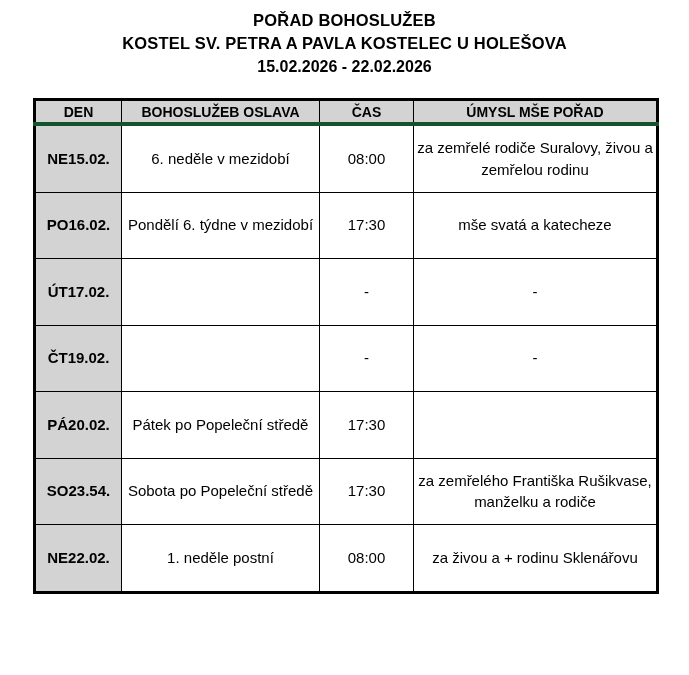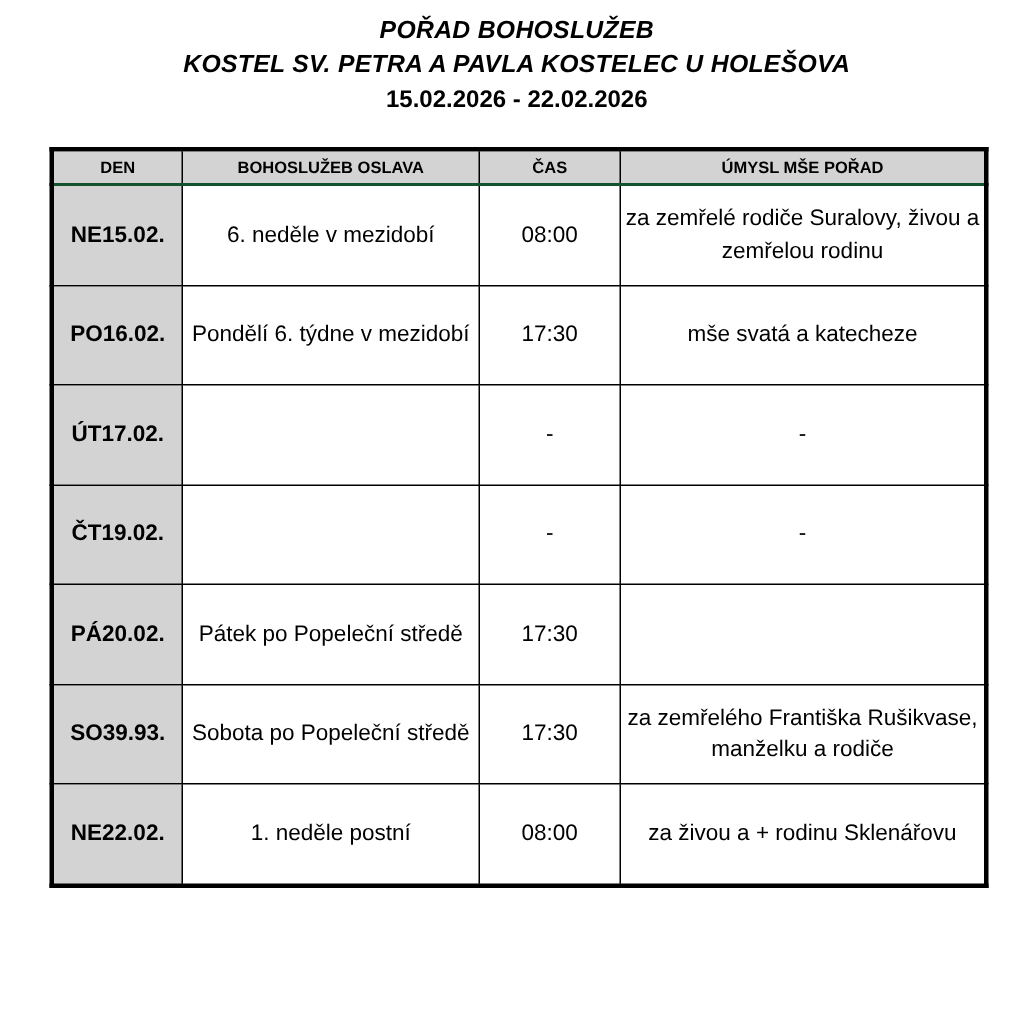--- a/index.html
+++ b/index.html
@@ -21,21 +21,20 @@
   }
   .doc-header {
     padding-top: 9px;
     text-align: center;
     line-height: 23px;
   }
   .doc-title, .doc-subtitle {
     font-size: 16.5px;
     font-weight: bold;
     letter-spacing: 0.2px;
-    font-style: italic;
   }
   .doc-daterange {
     font-size: 16px;
     font-weight: bold;
   }
   table.schedule {
     border-collapse: collapse;
     table-layout: fixed;
     width: 623px;
     margin: 20px 0 0 33px;
@@ -44,24 +43,24 @@
   table.schedule th,
   table.schedule td {
     border: 1.5px solid #000000;
     text-align: center;
     vertical-align: middle;
     overflow: hidden;
   }
   table.schedule thead th {
     background: #d3d3d3;
     height: 21px;
-    font-size: 11px;
+    font-size: 14px;
     font-weight: bold;
     padding: 0 2px;
-    border-bottom: 2px solid #14532d;
+    border-bottom: 4px solid #14532d;
   }
   table.schedule tbody td {
     height: 65.5px;
     font-size: 15px;
     line-height: 1.45;
     padding: 0;
   }
   td.day-cell {
     background: #d3d3d3;
     font-weight: bold;
@@ -136,21 +135,21 @@
       </tr>
 
       <tr>
         <td class="day-cell"><span class="day-part">PÁ</span><span class="date-part">20.02.</span></td>
         <td class="celebration-cell">Pátek po Popeleční středě</td>
         <td class="time-cell">17:30</td>
         <td class="intention-cell"></td>
       </tr>
 
       <tr>
-        <td class="day-cell"><span class="day-part">SO</span><span class="date-part">39.93.</span></td>
+        <td class="day-cell"><span class="day-part">SO</span><span class="date-part">23.54.</span></td>
         <td class="celebration-cell">Sobota po Popeleční středě</td>
         <td class="time-cell">17:30</td>
         <td class="intention-cell">za zemřelého Františka Rušikvase, manželku a rodiče</td>
       </tr>
 
       <tr>
         <td class="day-cell"><span class="day-part">NE</span><span class="date-part">22.02.</span></td>
         <td class="celebration-cell">1. neděle postní</td>
         <td class="time-cell">08:00</td>
         <td class="intention-cell">za živou a + rodinu Sklenářovu</td>

